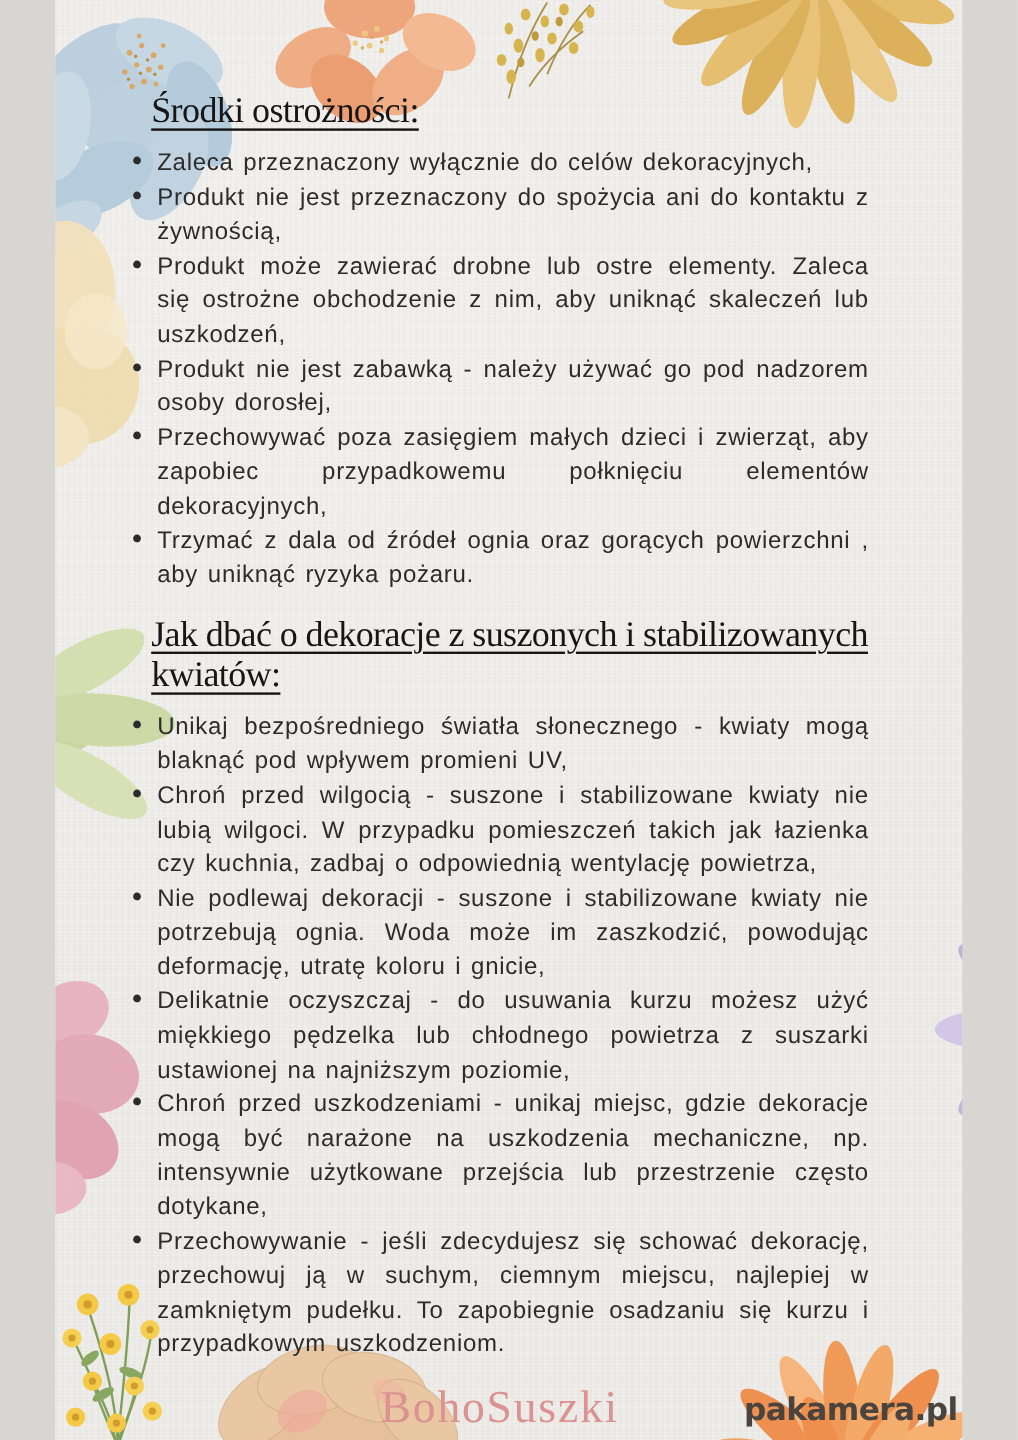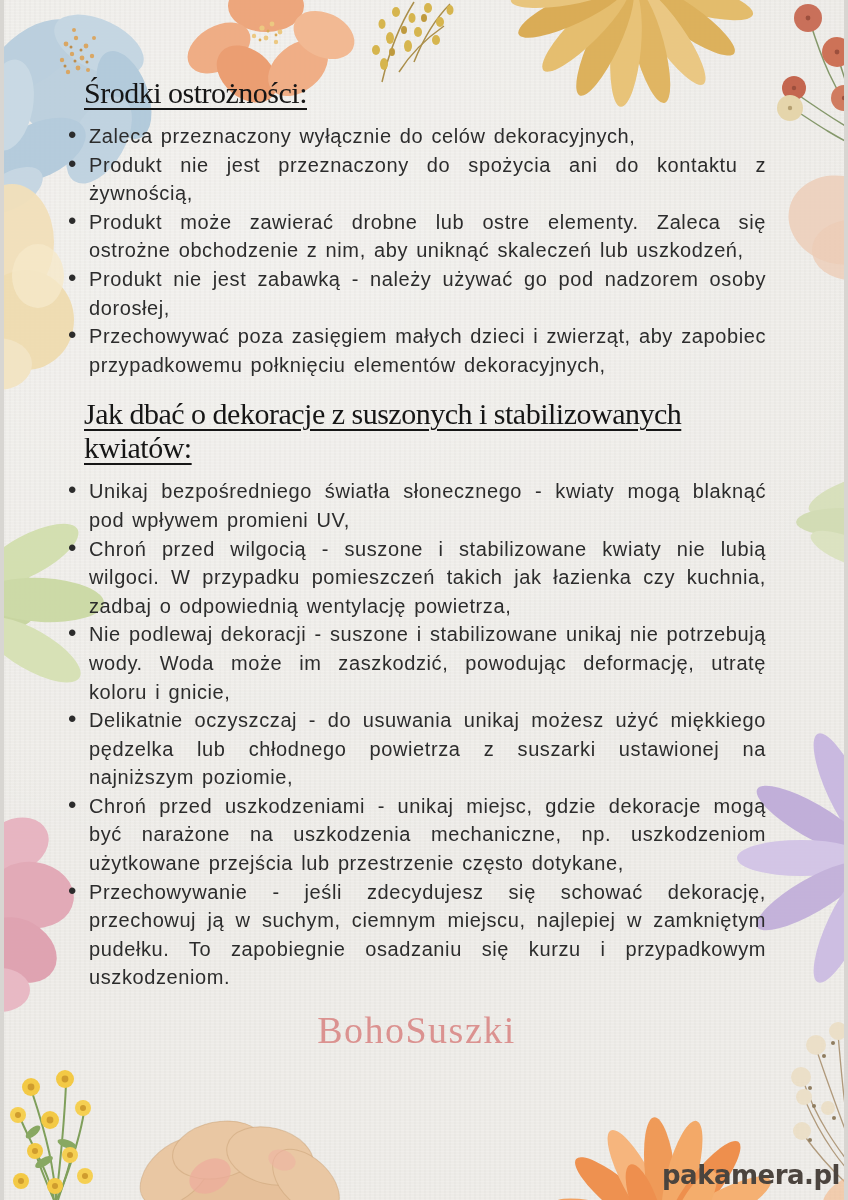--- a/index.html
+++ b/index.html
@@ -1,19 +1,19 @@
 <!DOCTYPE html>
 <html lang="pl"><head>
 <meta charset="utf-8">
 <style>
   html,body{margin:0;padding:0;}
   body{background:#d8d6d2;font-family:"Liberation Sans",sans-serif;}
   .page{
     position:relative;
-    width:840px;height:1200px;
+    width:756px;height:1200px;
     margin:0 auto;
     background:#edebe7;
     overflow:hidden;
   }
   
   .page::before{
     content:"";position:absolute;inset:0;z-index:0;pointer-events:none;
     background:
       repeating-linear-gradient(0deg, rgba(255,255,255,.16) 0 1px, rgba(0,0,0,0) 1px 3px),
       repeating-linear-gradient(90deg, rgba(120,118,112,.03) 0 2px, rgba(0,0,0,0) 2px 5px),
@@ -335,30 +335,31 @@
   <div class="content">
 
     <h2 class="section-heading">Środki ostrożności:</h2>
 
     <ul class="care-list">
         <li>Zaleca przeznaczony wyłącznie do celów dekoracyjnych,</li>
         <li>Produkt nie jest przeznaczony do spożycia ani do kontaktu z żywnością,</li>
         <li>Produkt może zawierać drobne lub ostre elementy. Zaleca się ostrożne obchodzenie z nim, aby uniknąć skaleczeń lub uszkodzeń,</li>
         <li>Produkt nie jest zabawką - należy używać go pod nadzorem osoby dorosłej,</li>
         <li>Przechowywać poza zasięgiem małych dzieci i zwierząt, aby zapobiec przypadkowemu połknięciu elementów dekoracyjnych,</li>
+        <li>Trzymać z dala od źródeł ognia oraz gorących powierzchni , aby uniknąć ryzyka pożaru.</li>
       </ul>
 
     <h2 class="section-heading second">Jak dbać o dekoracje z suszonych i stabilizowanych kwiatów:</h2>
 
     <ul class="care-list">
         <li>Unikaj bezpośredniego światła słonecznego - kwiaty mogą blaknąć pod wpływem promieni UV,</li>
         <li>Chroń przed wilgocią - suszone i stabilizowane kwiaty nie lubią wilgoci. W przypadku pomieszczeń takich jak łazienka czy kuchnia, zadbaj o odpowiednią wentylację powietrza,</li>
-        <li>Nie podlewaj dekoracji - suszone i stabilizowane unikaj nie potrzebują wody. Woda może im zaszkodzić, powodując deformację, utratę koloru i gnicie,</li>
-        <li>Delikatnie oczyszczaj - do usuwania unikaj możesz użyć miękkiego pędzelka lub chłodnego powietrza z suszarki ustawionej na najniższym poziomie,</li>
-        <li>Chroń przed uszkodzeniami - unikaj miejsc, gdzie dekoracje mogą być narażone na uszkodzenia mechaniczne, np. uszkodzeniom użytkowane przejścia lub przestrzenie często dotykane,</li>
+        <li>Nie podlewaj dekoracji - suszone i stabilizowane kwiaty nie potrzebują ognia. Woda może im zaszkodzić, powodując deformację, utratę koloru i gnicie,</li>
+        <li>Delikatnie oczyszczaj - do usuwania kurzu możesz użyć miękkiego pędzelka lub chłodnego powietrza z suszarki ustawionej na najniższym poziomie,</li>
+        <li>Chroń przed uszkodzeniami - unikaj miejsc, gdzie dekoracje mogą być narażone na uszkodzenia mechaniczne, np. intensywnie użytkowane przejścia lub przestrzenie często dotykane,</li>
         <li>Przechowywanie - jeśli zdecydujesz się schować dekorację, przechowuj ją w suchym, ciemnym miejscu, najlepiej w zamkniętym pudełku. To zapobiegnie osadzaniu się kurzu i przypadkowym uszkodzeniom.</li>
       </ul>
 
     <div class="brand">BohoSuszki</div>
   </div>
 
   <div class="watermark">pakamera.pl</div>
 </div>
 
 </body></html>

